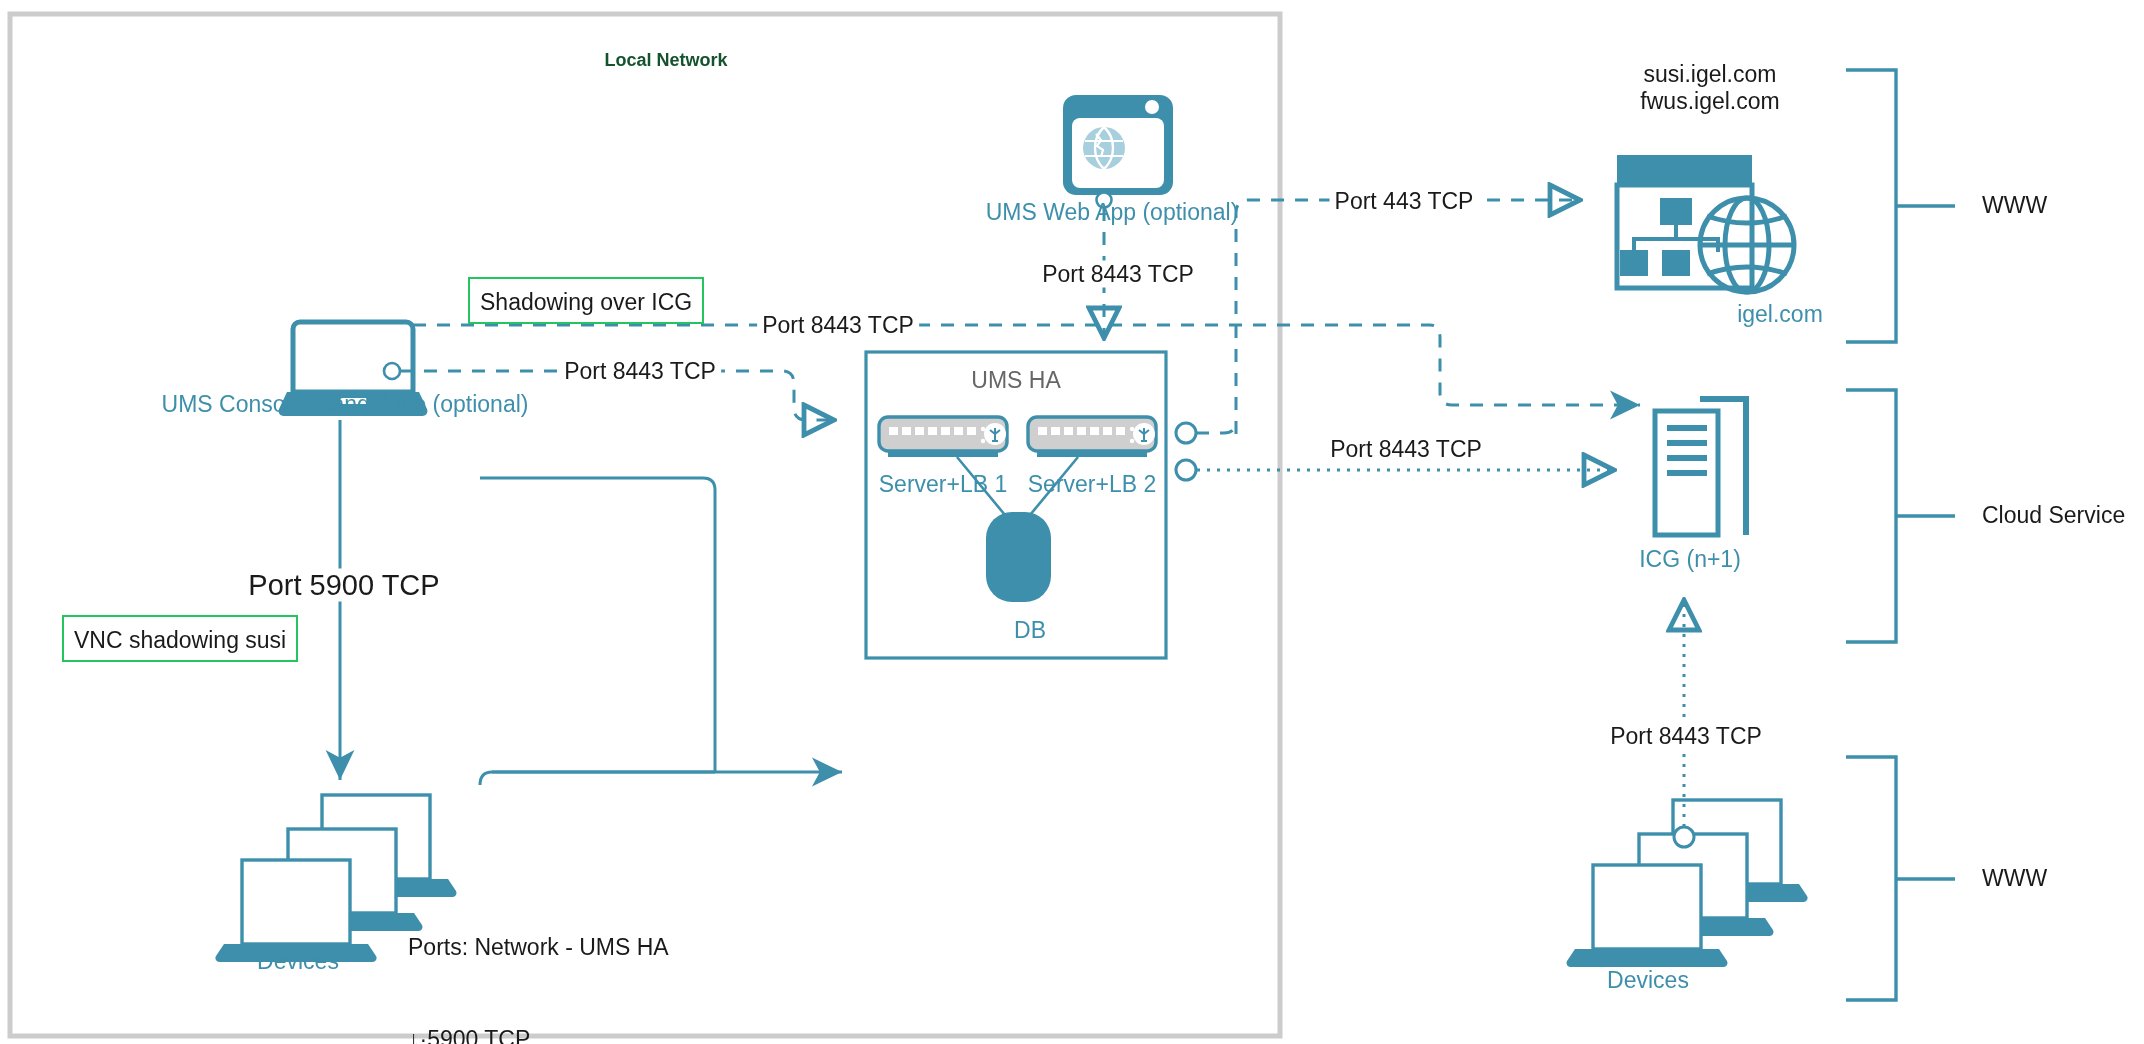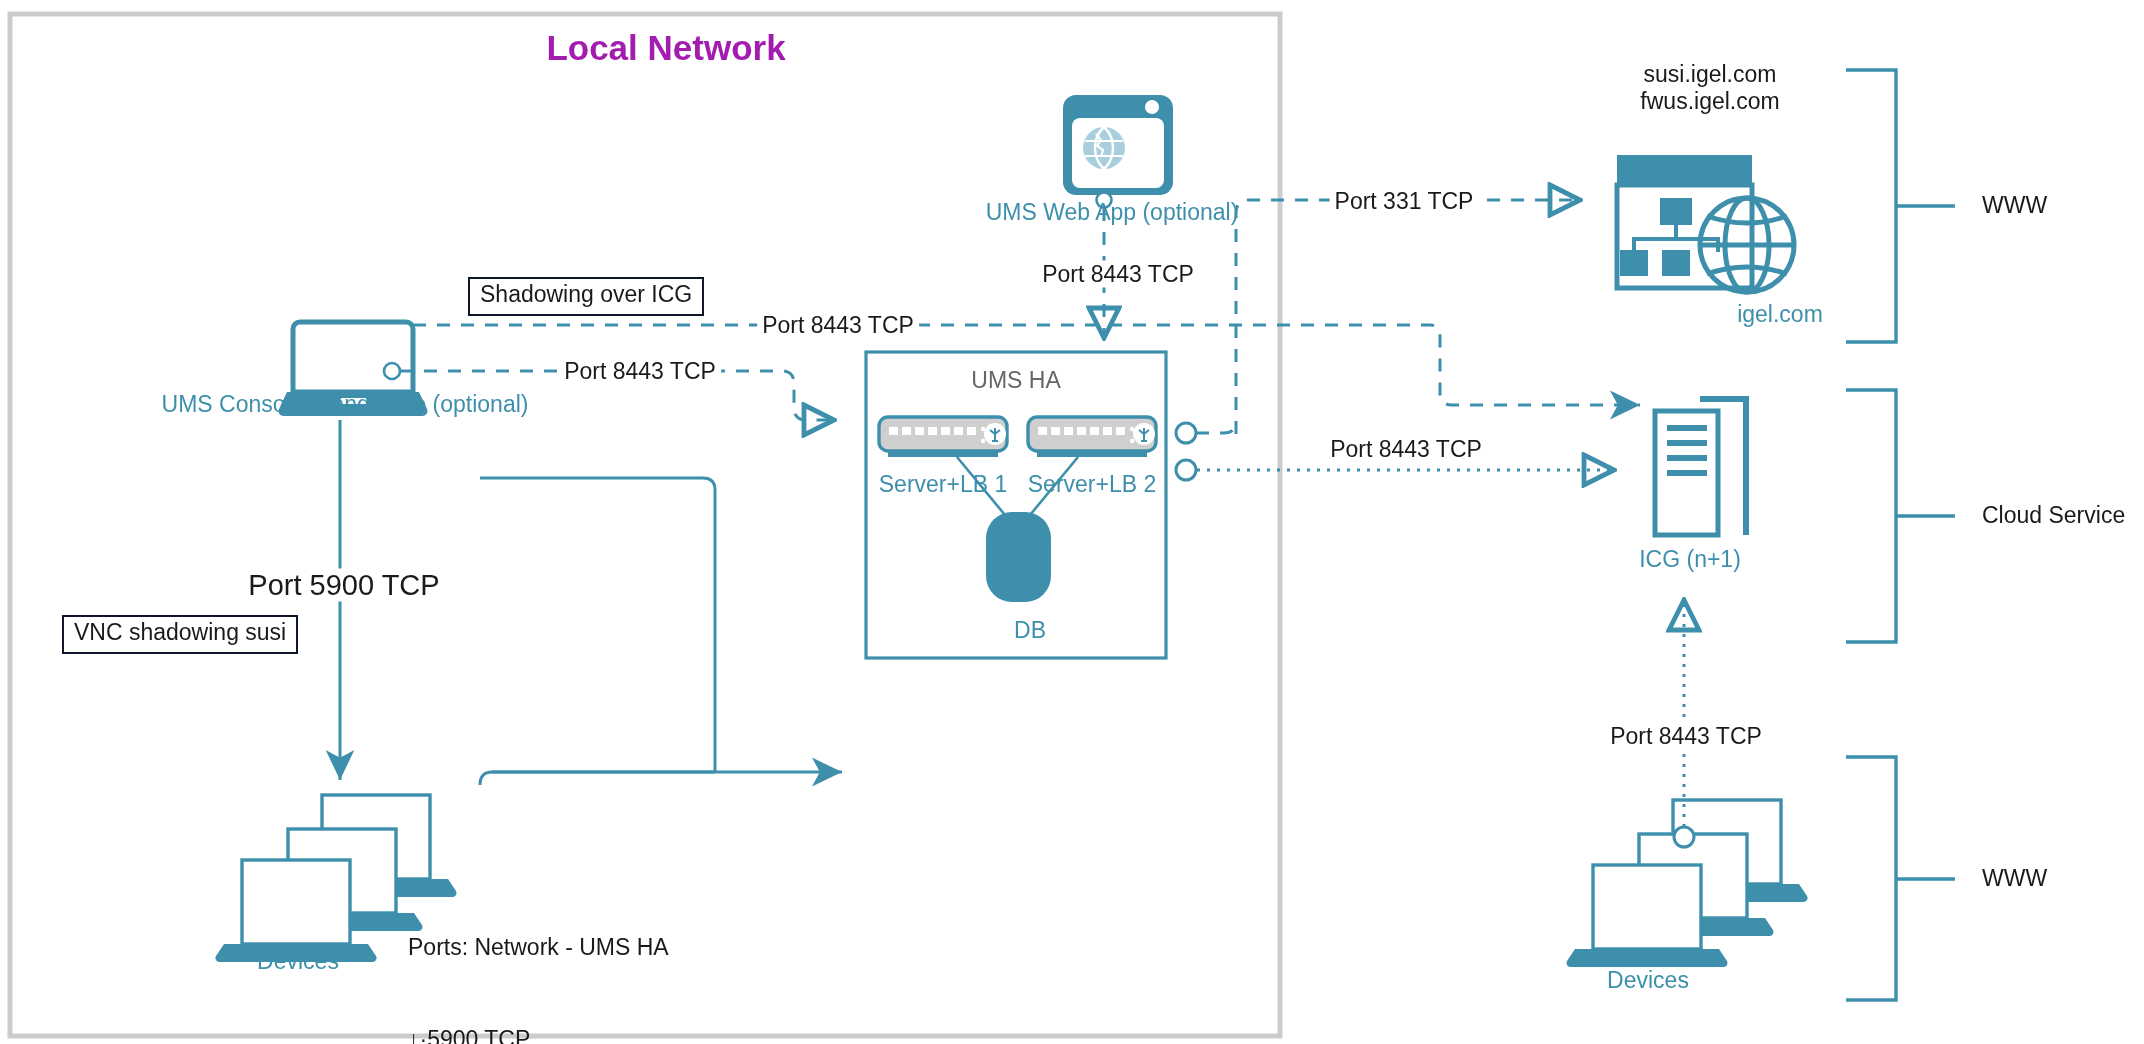--- a/index.html
+++ b/index.html
@@ -35,31 +35,32 @@
   }
   .lbl-teal {
     color: #3d8fab;
     font-size: 23px;
   }
   .lbl-gray {
     color: #666666;
     font-size: 23px;
   }
   .lbl-title {
-    color: #a21caf;
-    font-size: 35px;
+    color: #14532d;
+    font-size: 18px;
     font-weight: bold;
+    margin-top: 13px;
   }
   .note-box {
     position: absolute;
-    border: 2px solid #0f172a;
+    border: 2px solid #22c55e;
     background: #ffffff;
     color: #1a1a1a;
     font-size: 23px;
-    padding: 2px 10px 6px 10px;
+    padding: 10px 10px 6px 10px;
     white-space: pre;
     box-sizing: border-box;
   }
   .ports-list {
     position: absolute;
     color: #1a1a1a;
     font-size: 23px;
     line-height: 1.33;
     white-space: pre;
   }
@@ -291,21 +292,21 @@
   <div class="lbl lbl-teal ctr" style="left:298px; top:962px;">Devices</div>
 
   <div class="lbl lbl-teal ctr" style="left:1648px; top:981px;">Devices</div>
 
   <div class="lbl-chip lbl-black ctr" style="left:838px; top:325px; font-size:23px;">Port 8443 TCP</div>
 
   <div class="lbl-chip lbl-black ctr" style="left:640px; top:371px; font-size:23px;">Port 8443 TCP</div>
 
   <div class="lbl-chip lbl-black ctr" style="left:1118px; top:274px; font-size:23px;">Port 8443 TCP</div>
 
-  <div class="lbl-chip lbl-black ctr" style="left:1404px; top:201px; font-size:23px;">Port 331 TCP</div>
+  <div class="lbl-chip lbl-black ctr" style="left:1404px; top:201px; font-size:23px;">Port 443 TCP</div>
 
   <div class="lbl-chip lbl-black ctr" style="left:1406px; top:449px; font-size:23px;">Port 8443 TCP</div>
 
   <div class="lbl-chip lbl-black ctr" style="left:344px; top:585px; font-size:29px;">Port 5900 TCP</div>
 
   <div class="lbl-chip lbl-black ctr" style="left:1686px; top:736px; font-size:23px;">Port 8443 TCP</div>
 
   <div class="note-box" style="left:468px; top:277px;">Shadowing over ICG</div>
 
   <div class="note-box" style="left:62px; top:615px;">VNC shadowing susi</div>

